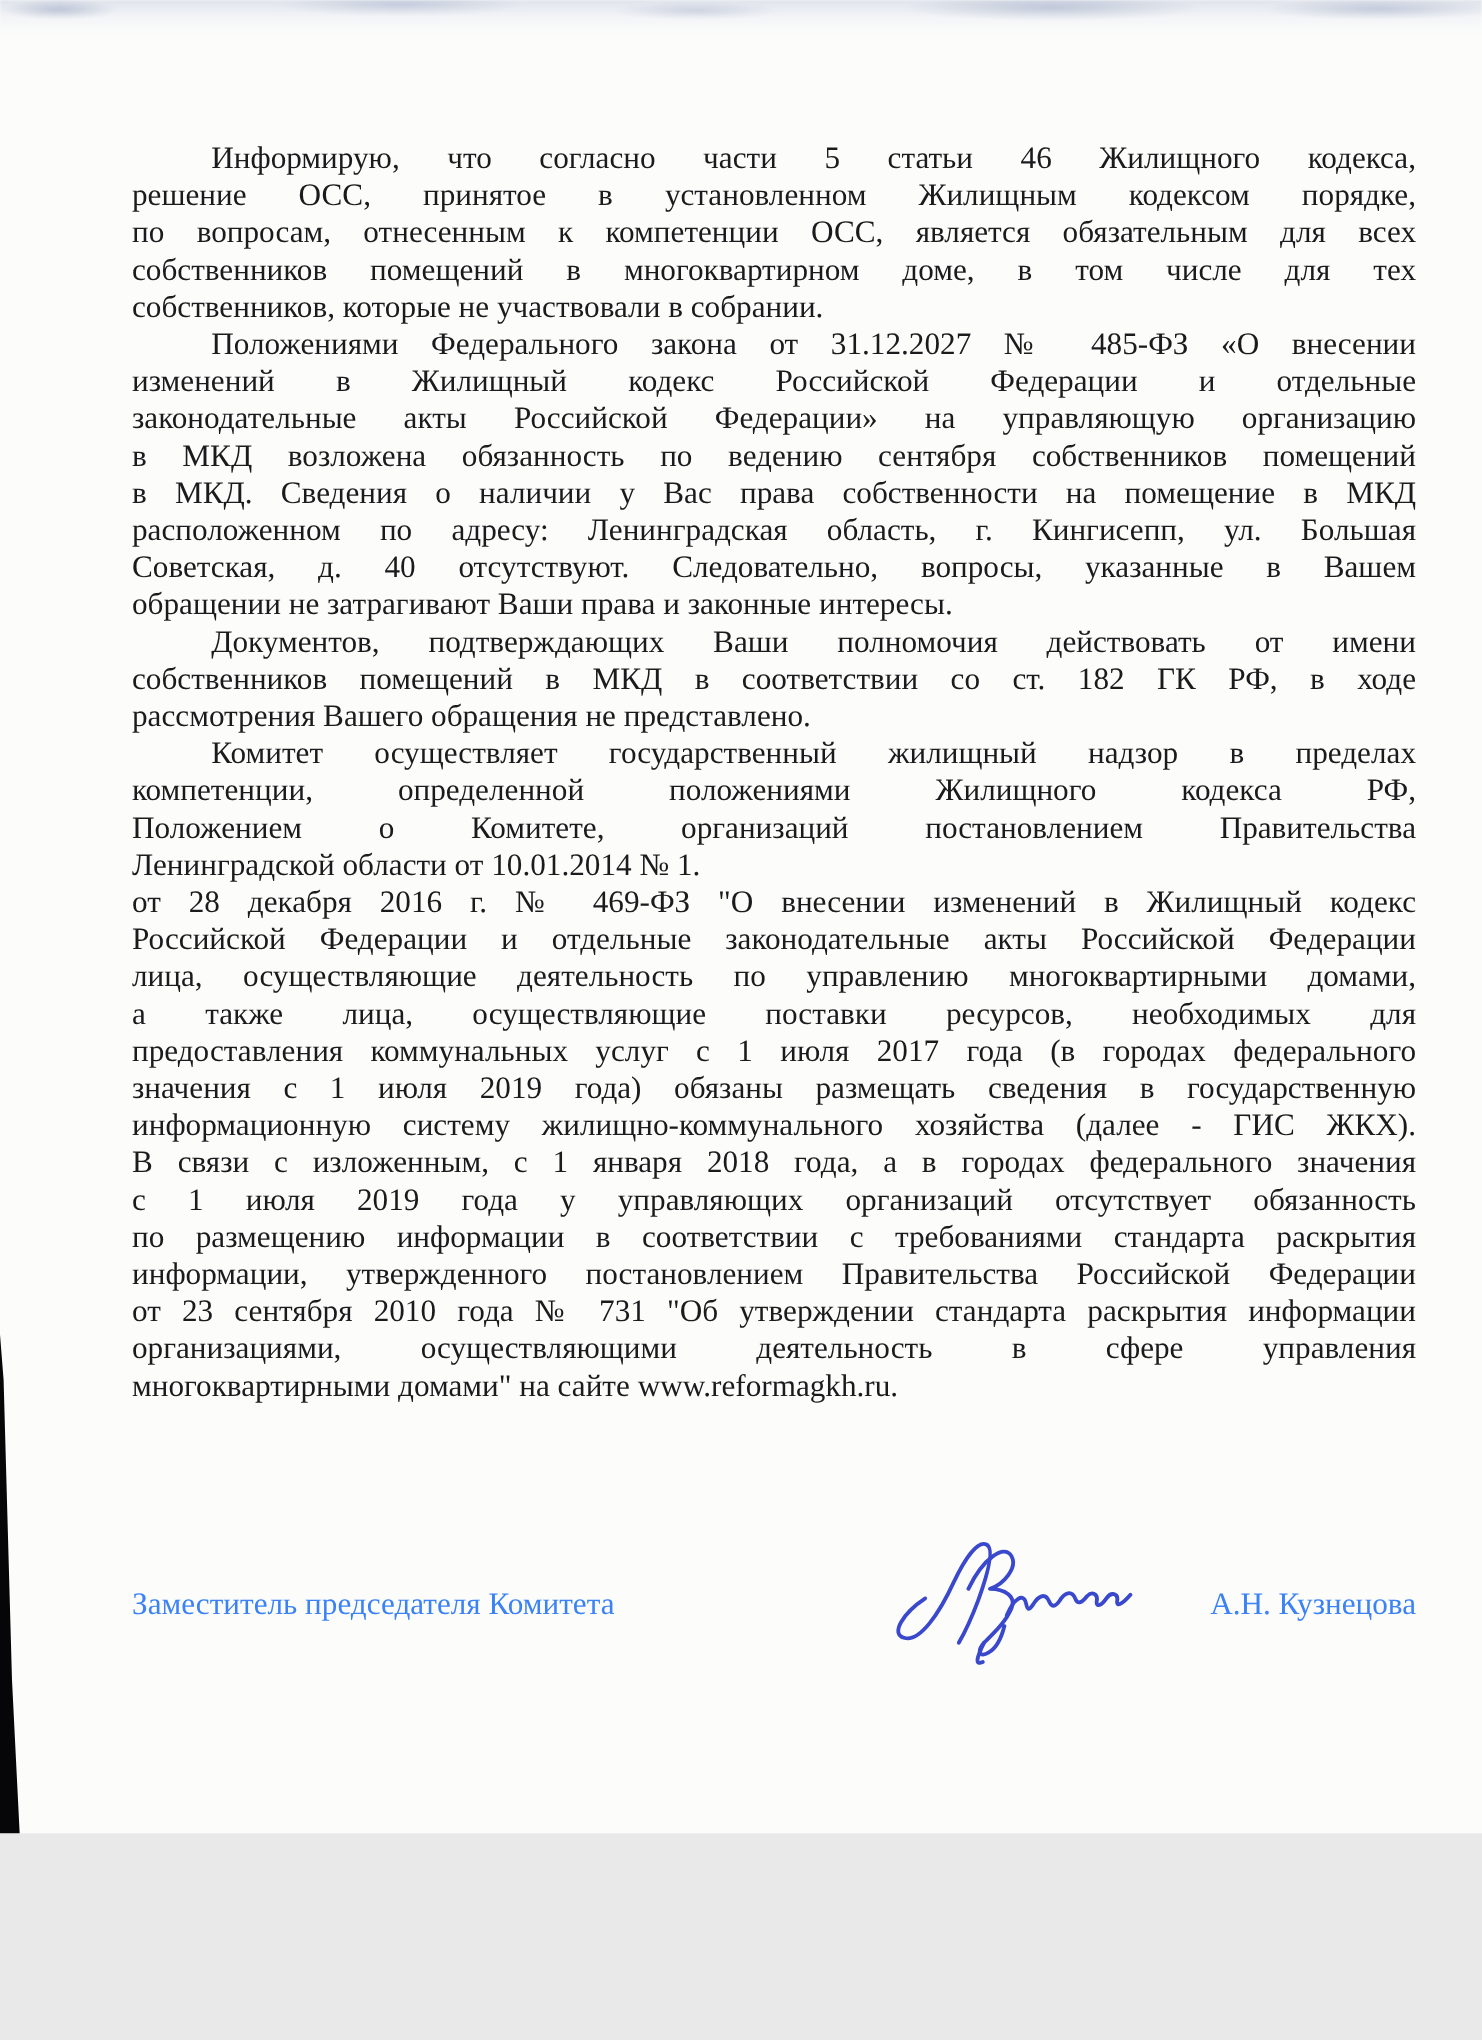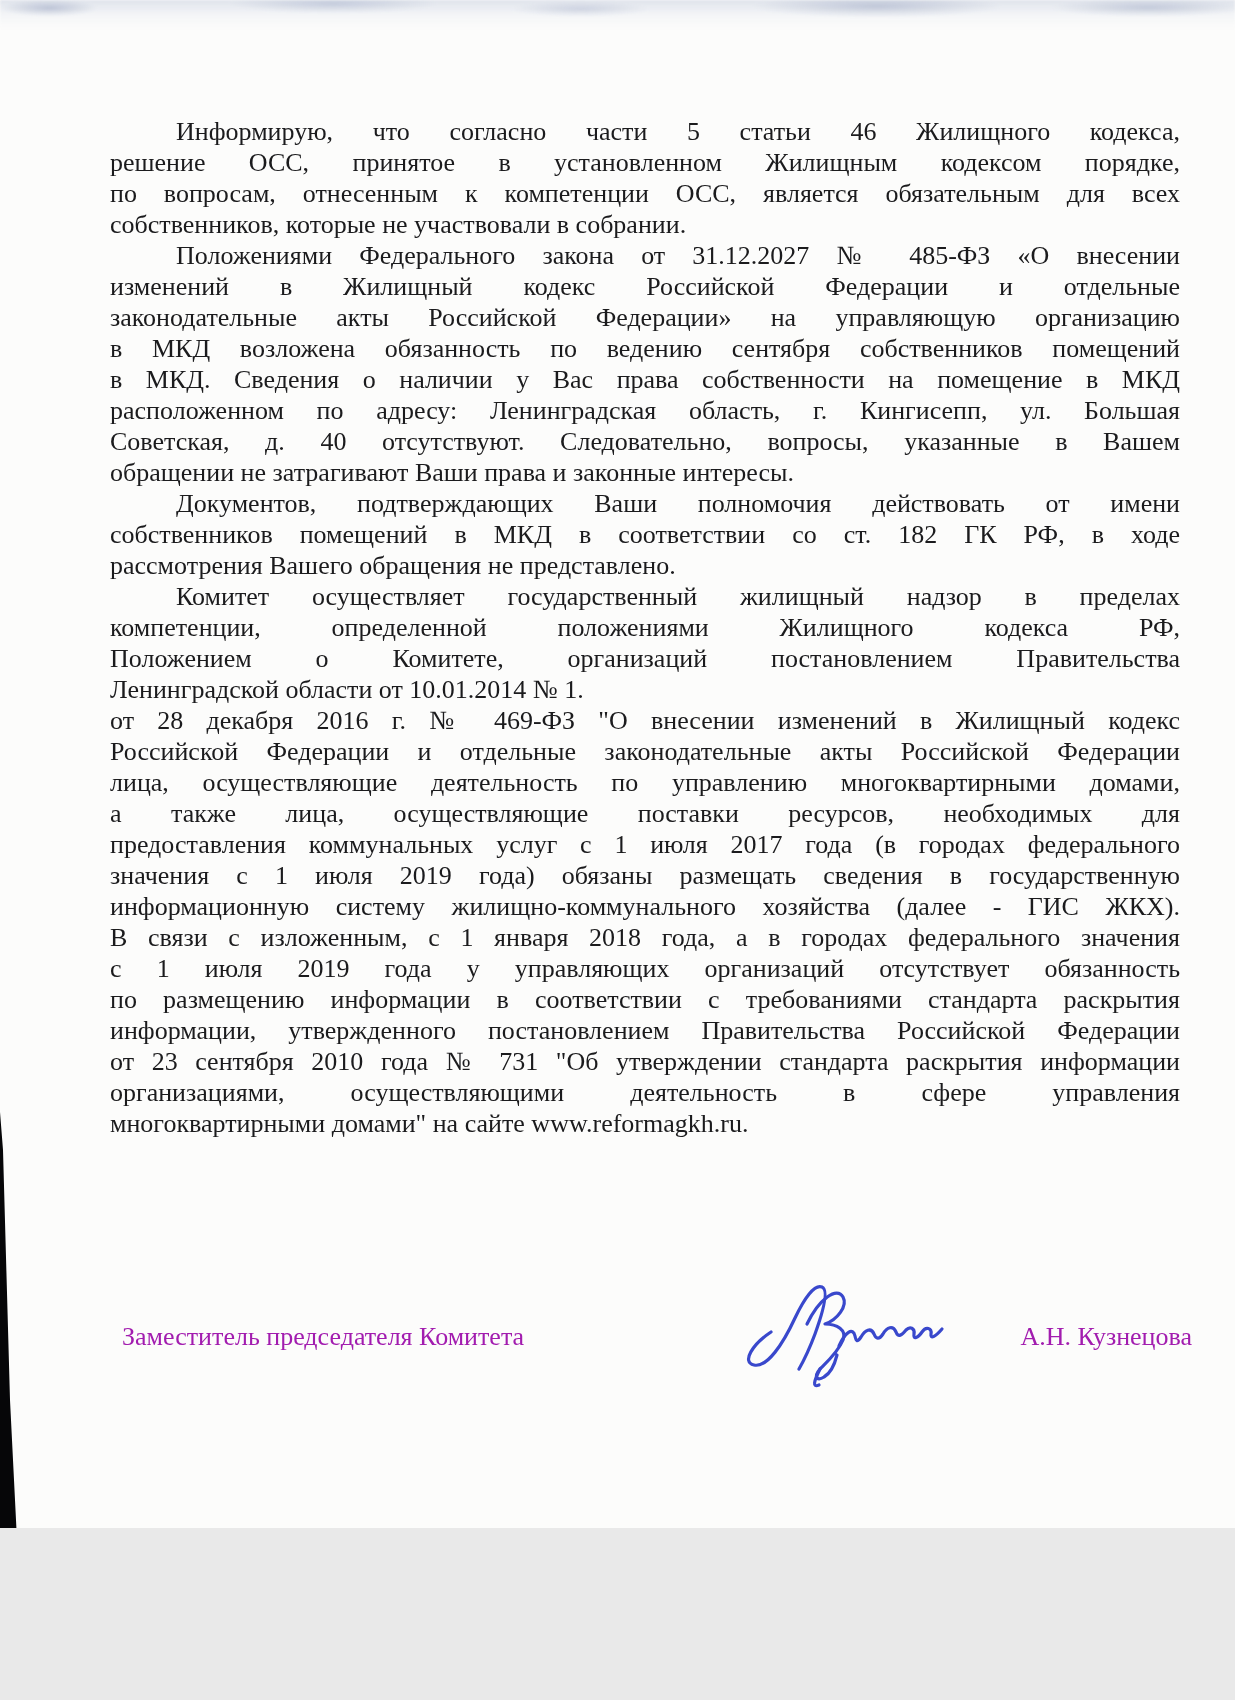--- a/index.html
+++ b/index.html
@@ -24,23 +24,23 @@
   }
   .body-text {
     position:absolute; left:110px; top:116px; width:1070px;
     font-size:26px; line-height:31px; color:#1b1b1d;
   }
   .para { margin:0; }
   .line { text-align:justify; text-align-last:justify; }
   .line.first { text-indent:66px; }
   .line.last  { text-align-last:left; }
   .sign-row {
-    position:absolute; left:122px; width:1070px; top:1322px;
+    position:absolute; left:110px; width:1070px; top:1322px;
     display:flex; justify-content:space-between; align-items:baseline;
-    font-size:26px; color:#a21caf;
+    font-size:26px; color:#3b82f6;
   }
   .signature-svg {
     position:absolute; left:733px; top:1272px; width:220px; height:122px;
   }
   .footer {
     position:absolute; left:112px; top:1604px;
     font-size:14px; line-height:27px; color:#3a4654;
   }
   .scan-edges { position:absolute; left:0; top:0; pointer-events:none; }
 </style>
@@ -49,20 +49,21 @@
 
 <div class="page">
 
   <div class="scan-noise-top"></div>
 
   <div class="body-text" style="color: rgb(27, 27, 29);">
       <div class="para">
         <div class="line first">Информирую, что согласно части 5 статьи 46 Жилищного кодекса,</div>
         <div class="line">решение ОСС, принятое в установленном Жилищным кодексом порядке,</div>
         <div class="line">по вопросам, отнесенным к компетенции ОСС, является обязательным для всех</div>
+        <div class="line">собственников помещений в многоквартирном доме, в том числе для тех</div>
         <div class="line last">собственников, которые не участвовали в собрании.</div>
       </div>
       <div class="para">
         <div class="line first">Положениями Федерального закона от 31.12.2027 № 485-ФЗ «О внесении</div>
         <div class="line">изменений в Жилищный кодекс Российской Федерации и отдельные</div>
         <div class="line">законодательные акты Российской Федерации» на управляющую организацию</div>
         <div class="line">в МКД возложена обязанность по ведению сентября собственников помещений</div>
         <div class="line">в МКД. Сведения о наличии у Вас права собственности на помещение в МКД</div>
         <div class="line">расположенном по адресу: Ленинградская область, г. Кингисепп, ул. Большая</div>
         <div class="line">Советская, д. 40 отсутствуют. Следовательно, вопросы, указанные в Вашем</div>

